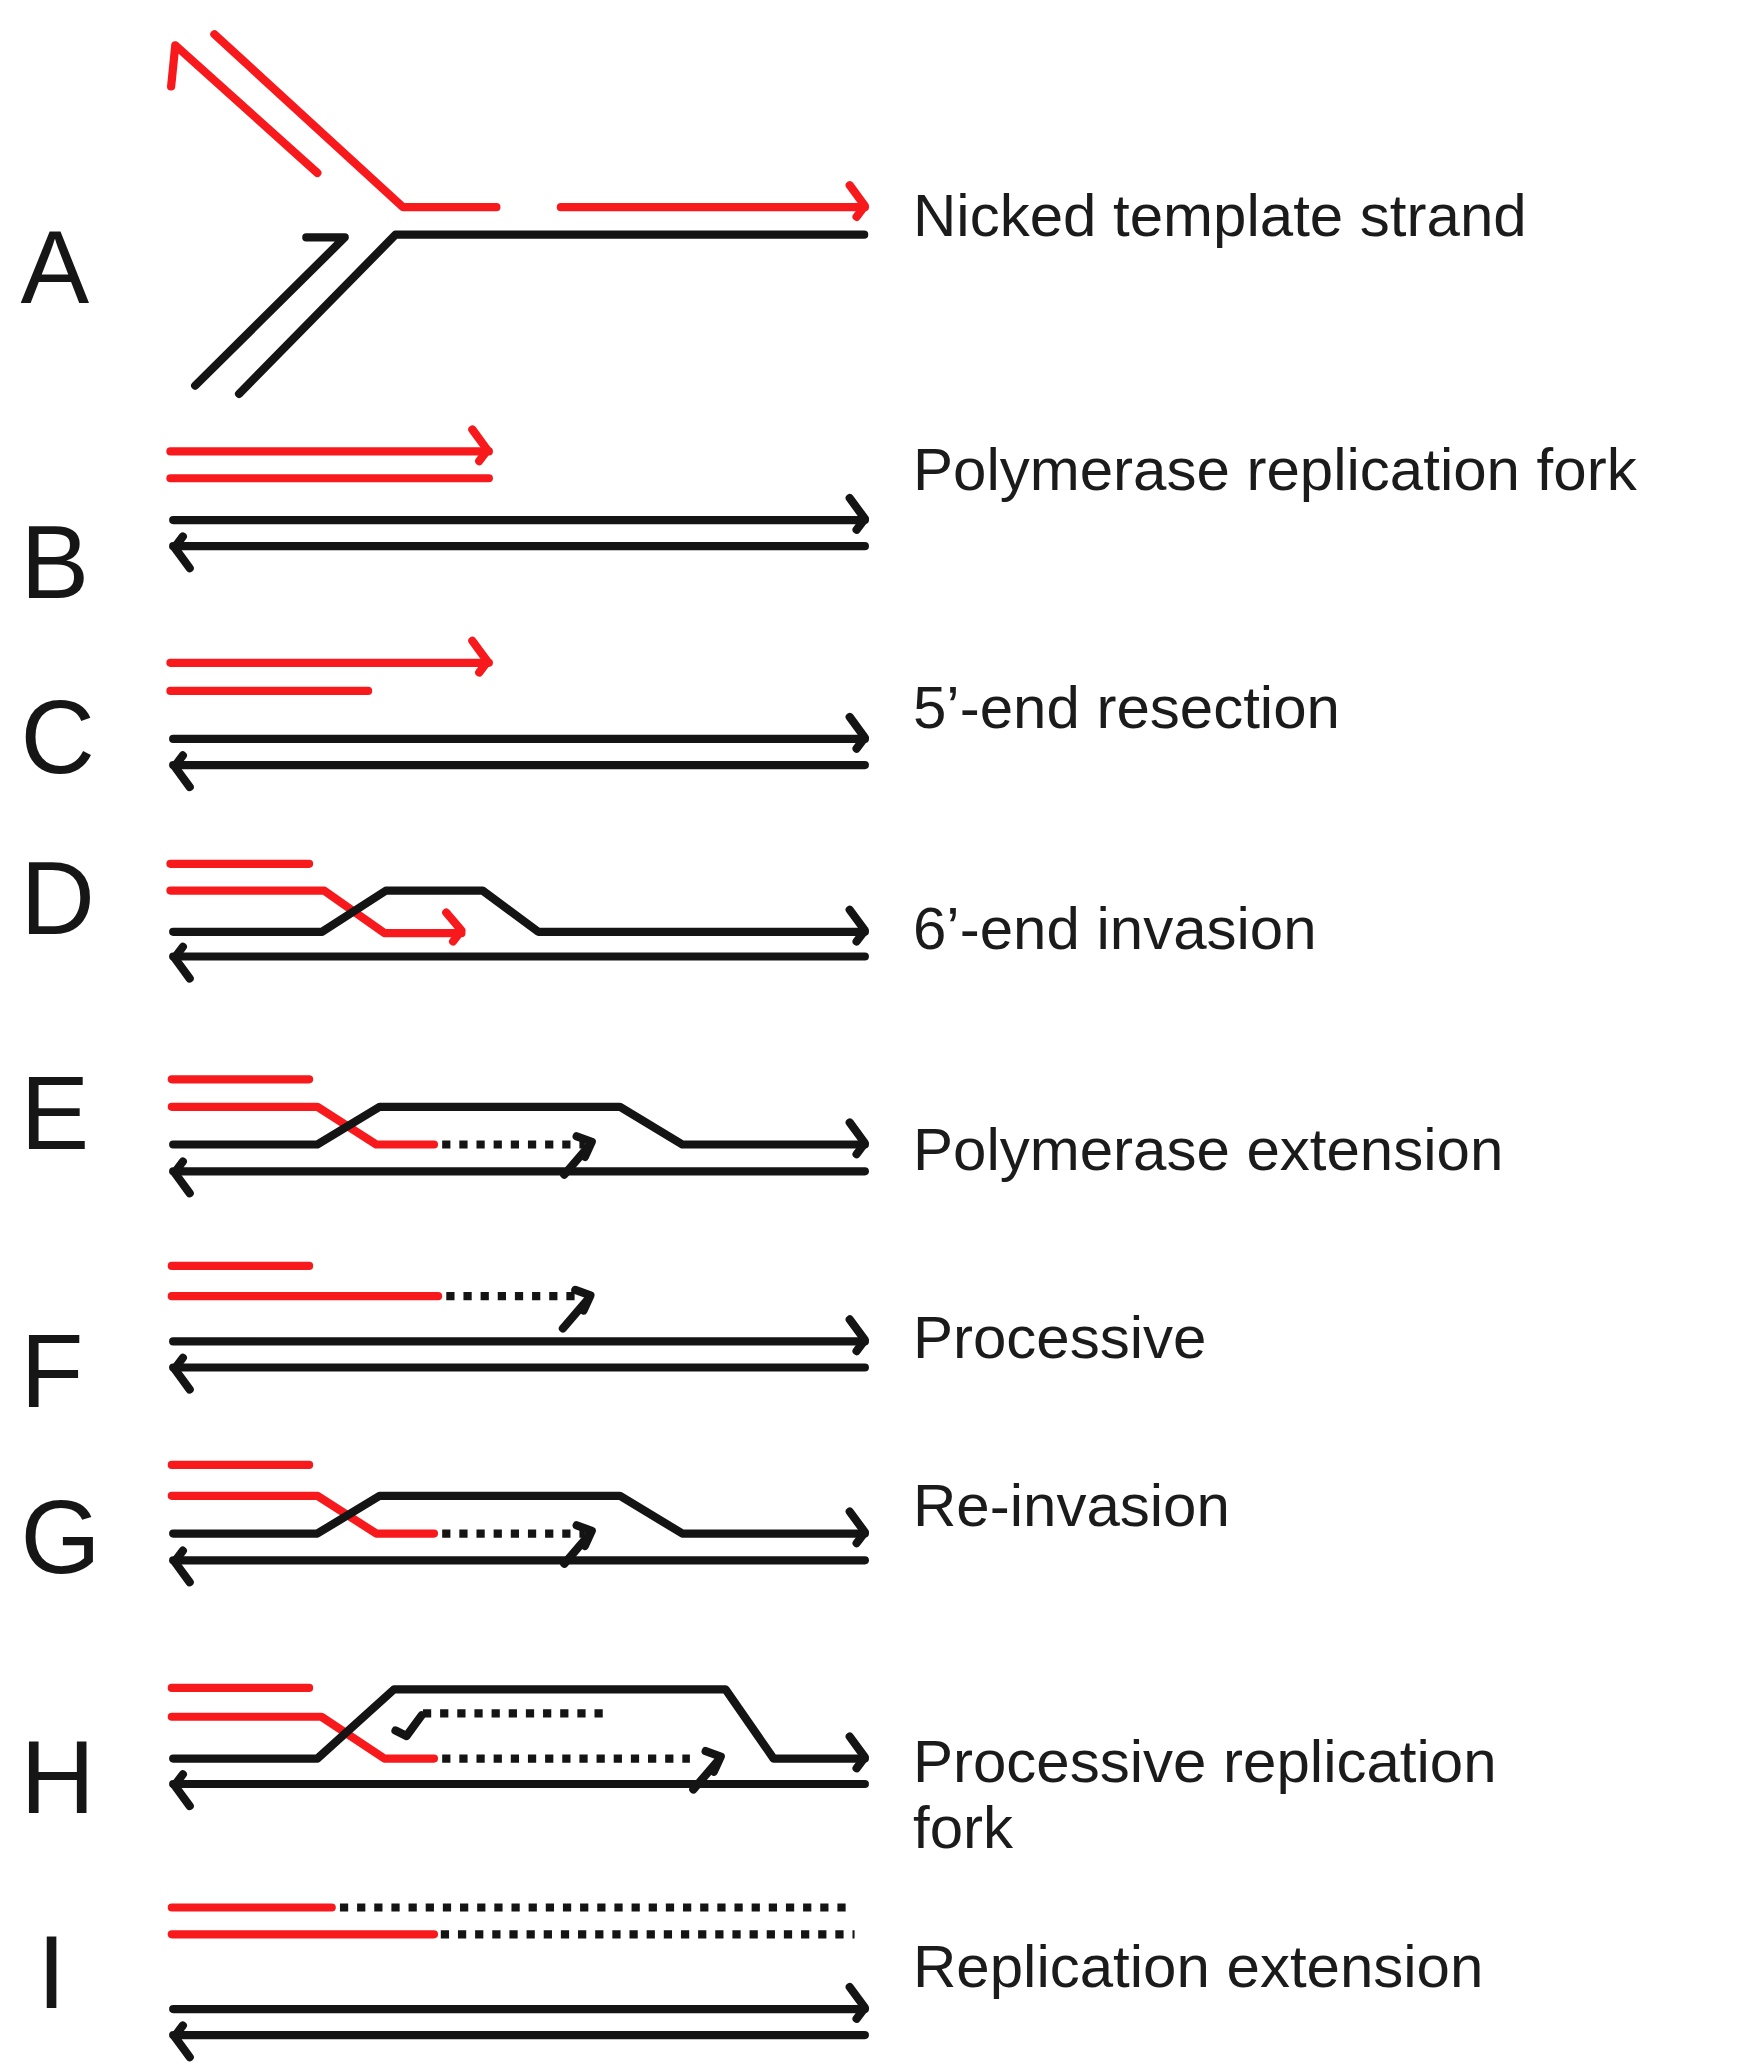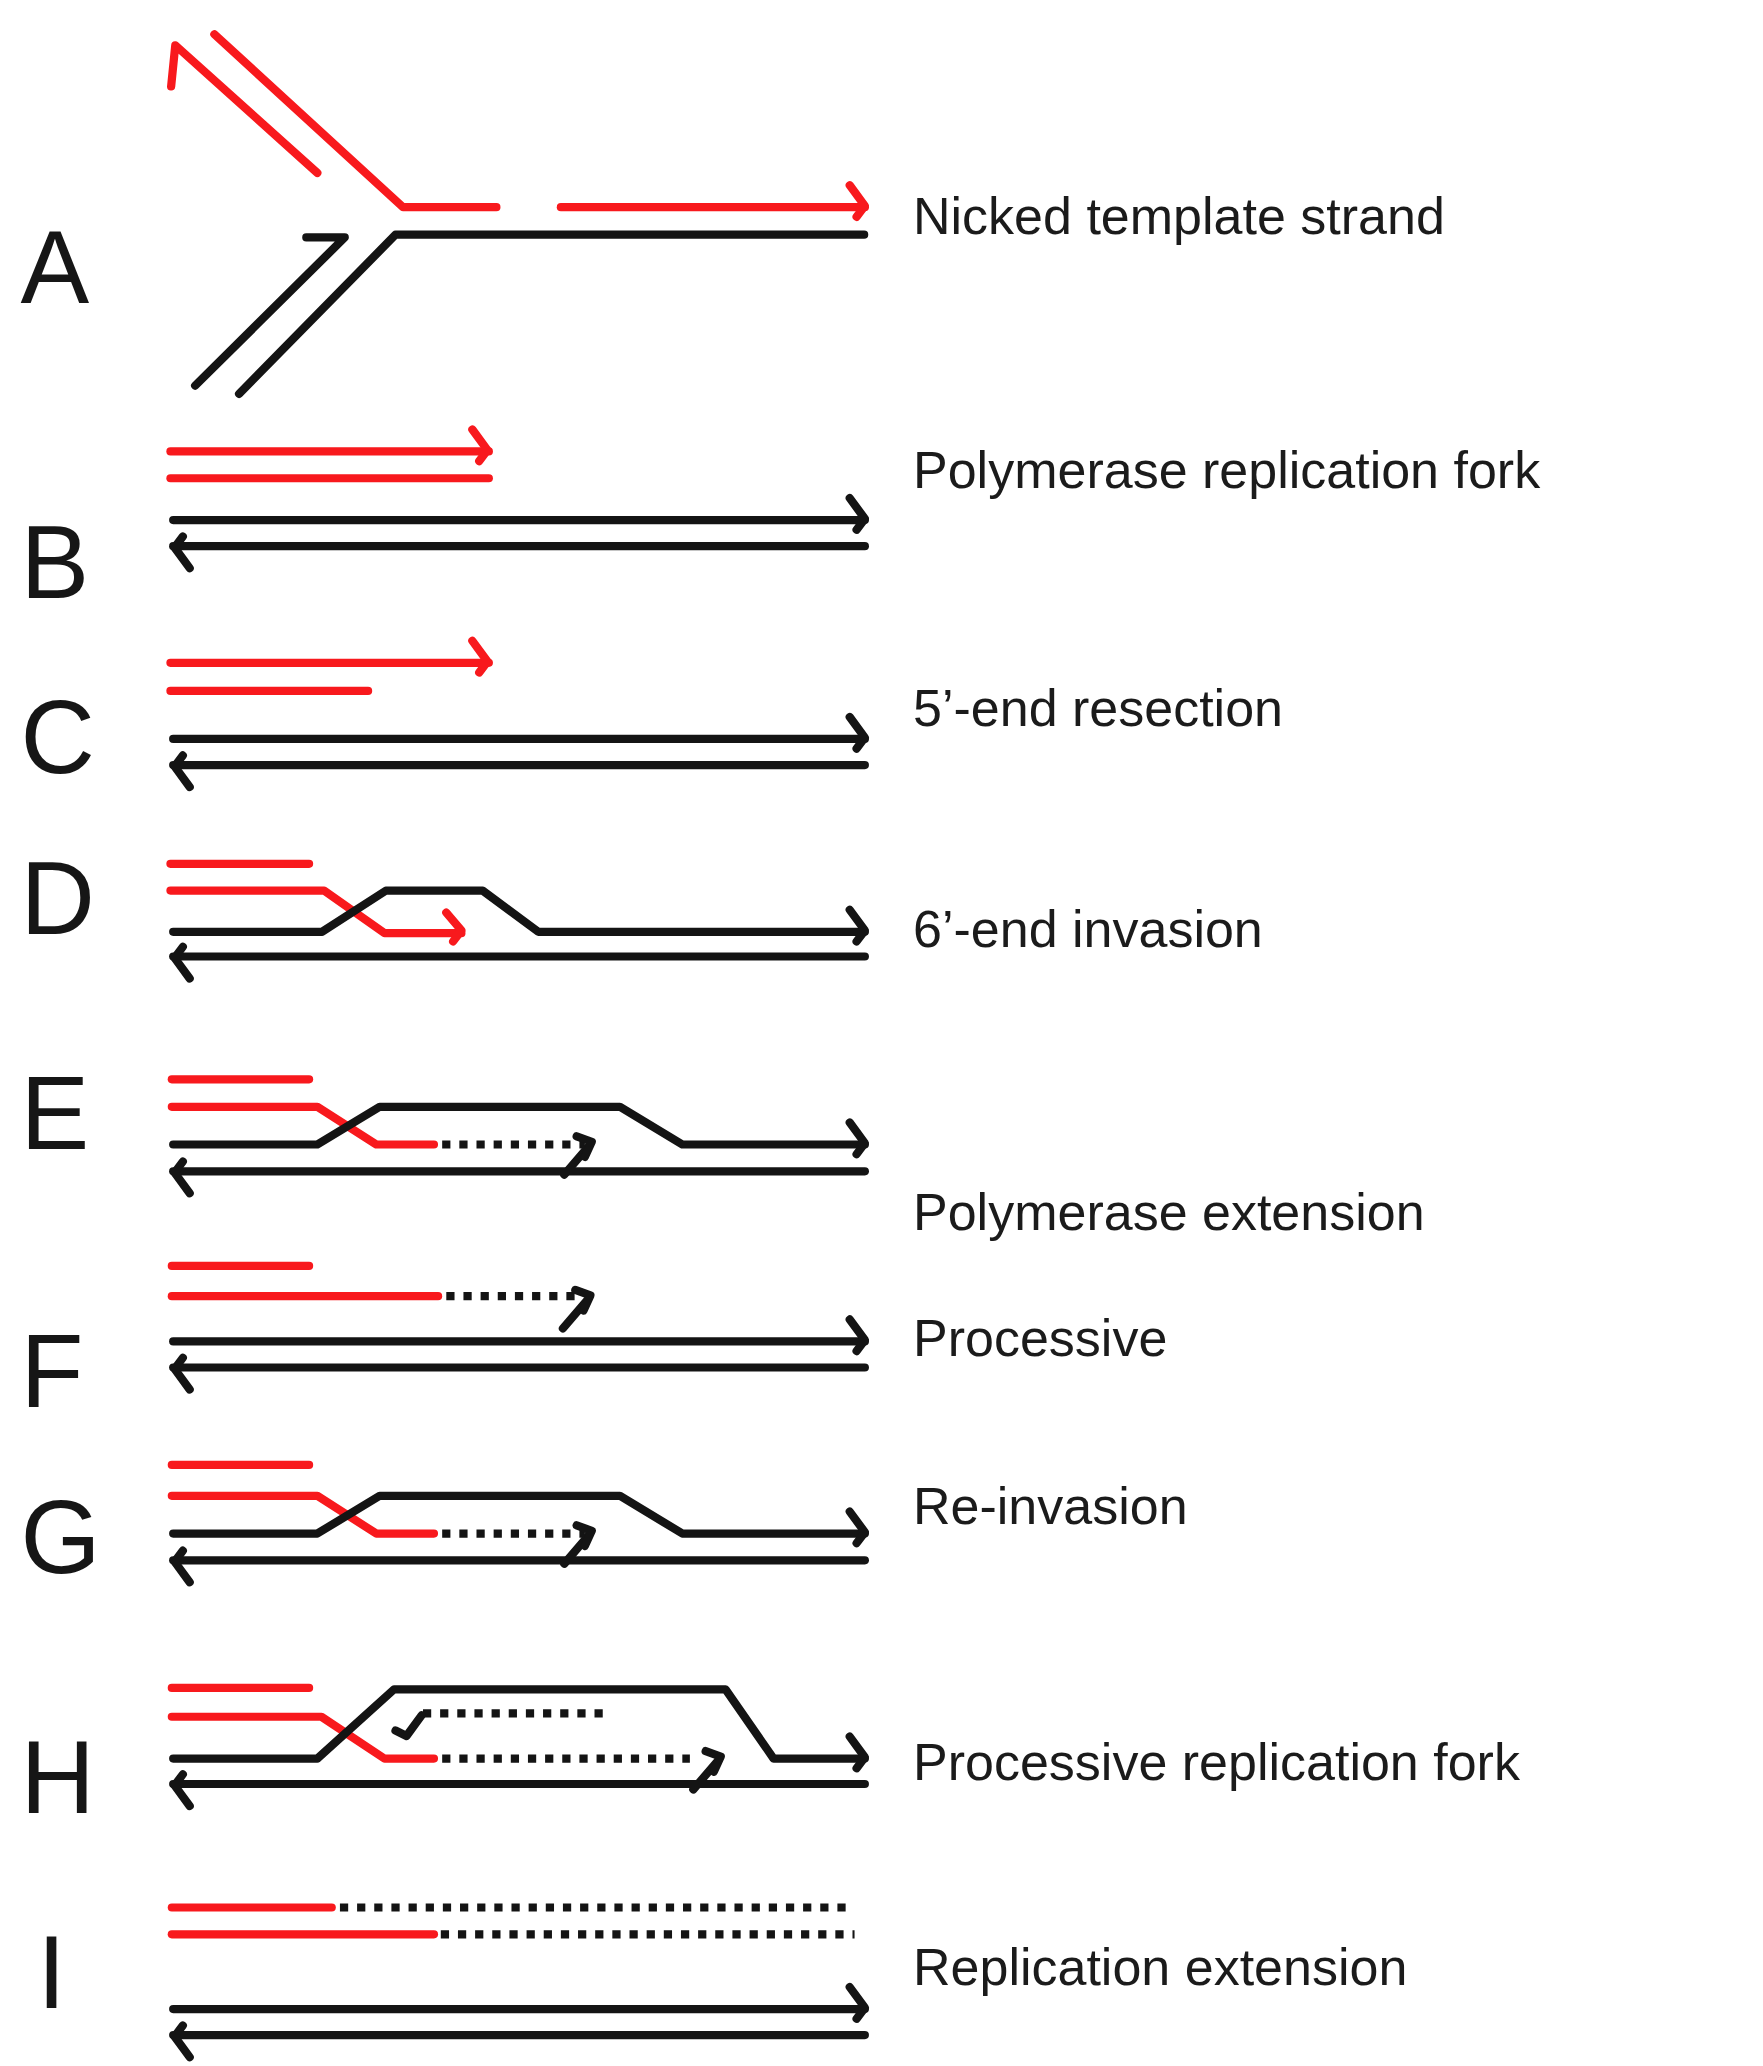--- a/index.html
+++ b/index.html
@@ -1,28 +1,28 @@
 <!DOCTYPE html>
 <html style="font-size:11px"><head>
 <meta charset="utf-8">
 <style>
   html,body{margin:0;padding:0;background:#ffffff;}
   body{width:1764px;height:2066px;position:relative;font-family:"Liberation Sans",sans-serif;}
   #stage{position:absolute;left:0;top:0;width:1764px;height:2066px;}
   svg#strands{position:absolute;left:0;top:0;}
   .letter{position:absolute;left:20.6px;width:62px;text-align:center;
           font-size:103px;line-height:103px;color:#161616;font-weight:400;}
-  .label{position:absolute;left:913px;font-size:52px;line-height:66px;
+  .label{position:absolute;left:913px;font-size:60px;line-height:66px;
          color:#1b1b1b;white-space:nowrap;letter-spacing:0px;}
   
   .p-a .letter{top:216px}  .p-a .label{top:183px}
   .p-b .letter{top:511px}  .p-b .label{top:437px}
   .p-c .letter{top:686px} .p-c .label{top:675px}
   .p-d .letter{top:847px} .p-d .label{top:896px}
-  .p-e .letter{top:1062px} .p-e .label{top:1179px}
+  .p-e .letter{top:1062px} .p-e .label{top:1117px}
   .p-f .letter{top:1320px} .p-f .label{top:1305px}
   .p-g .letter{top:1486px} .p-g .label{top:1473px}
   .p-h .letter{top:1726px} .p-h .label{top:1729px;white-space:normal;width:672px}
   .p-i .letter{top:1921px} .p-i .label{top:1934px}
 </style>
 </head>
 <body>
 
 <div id="stage">
   <svg id="strands" width="1764" height="2066" viewBox="0 0 2570 3011">

